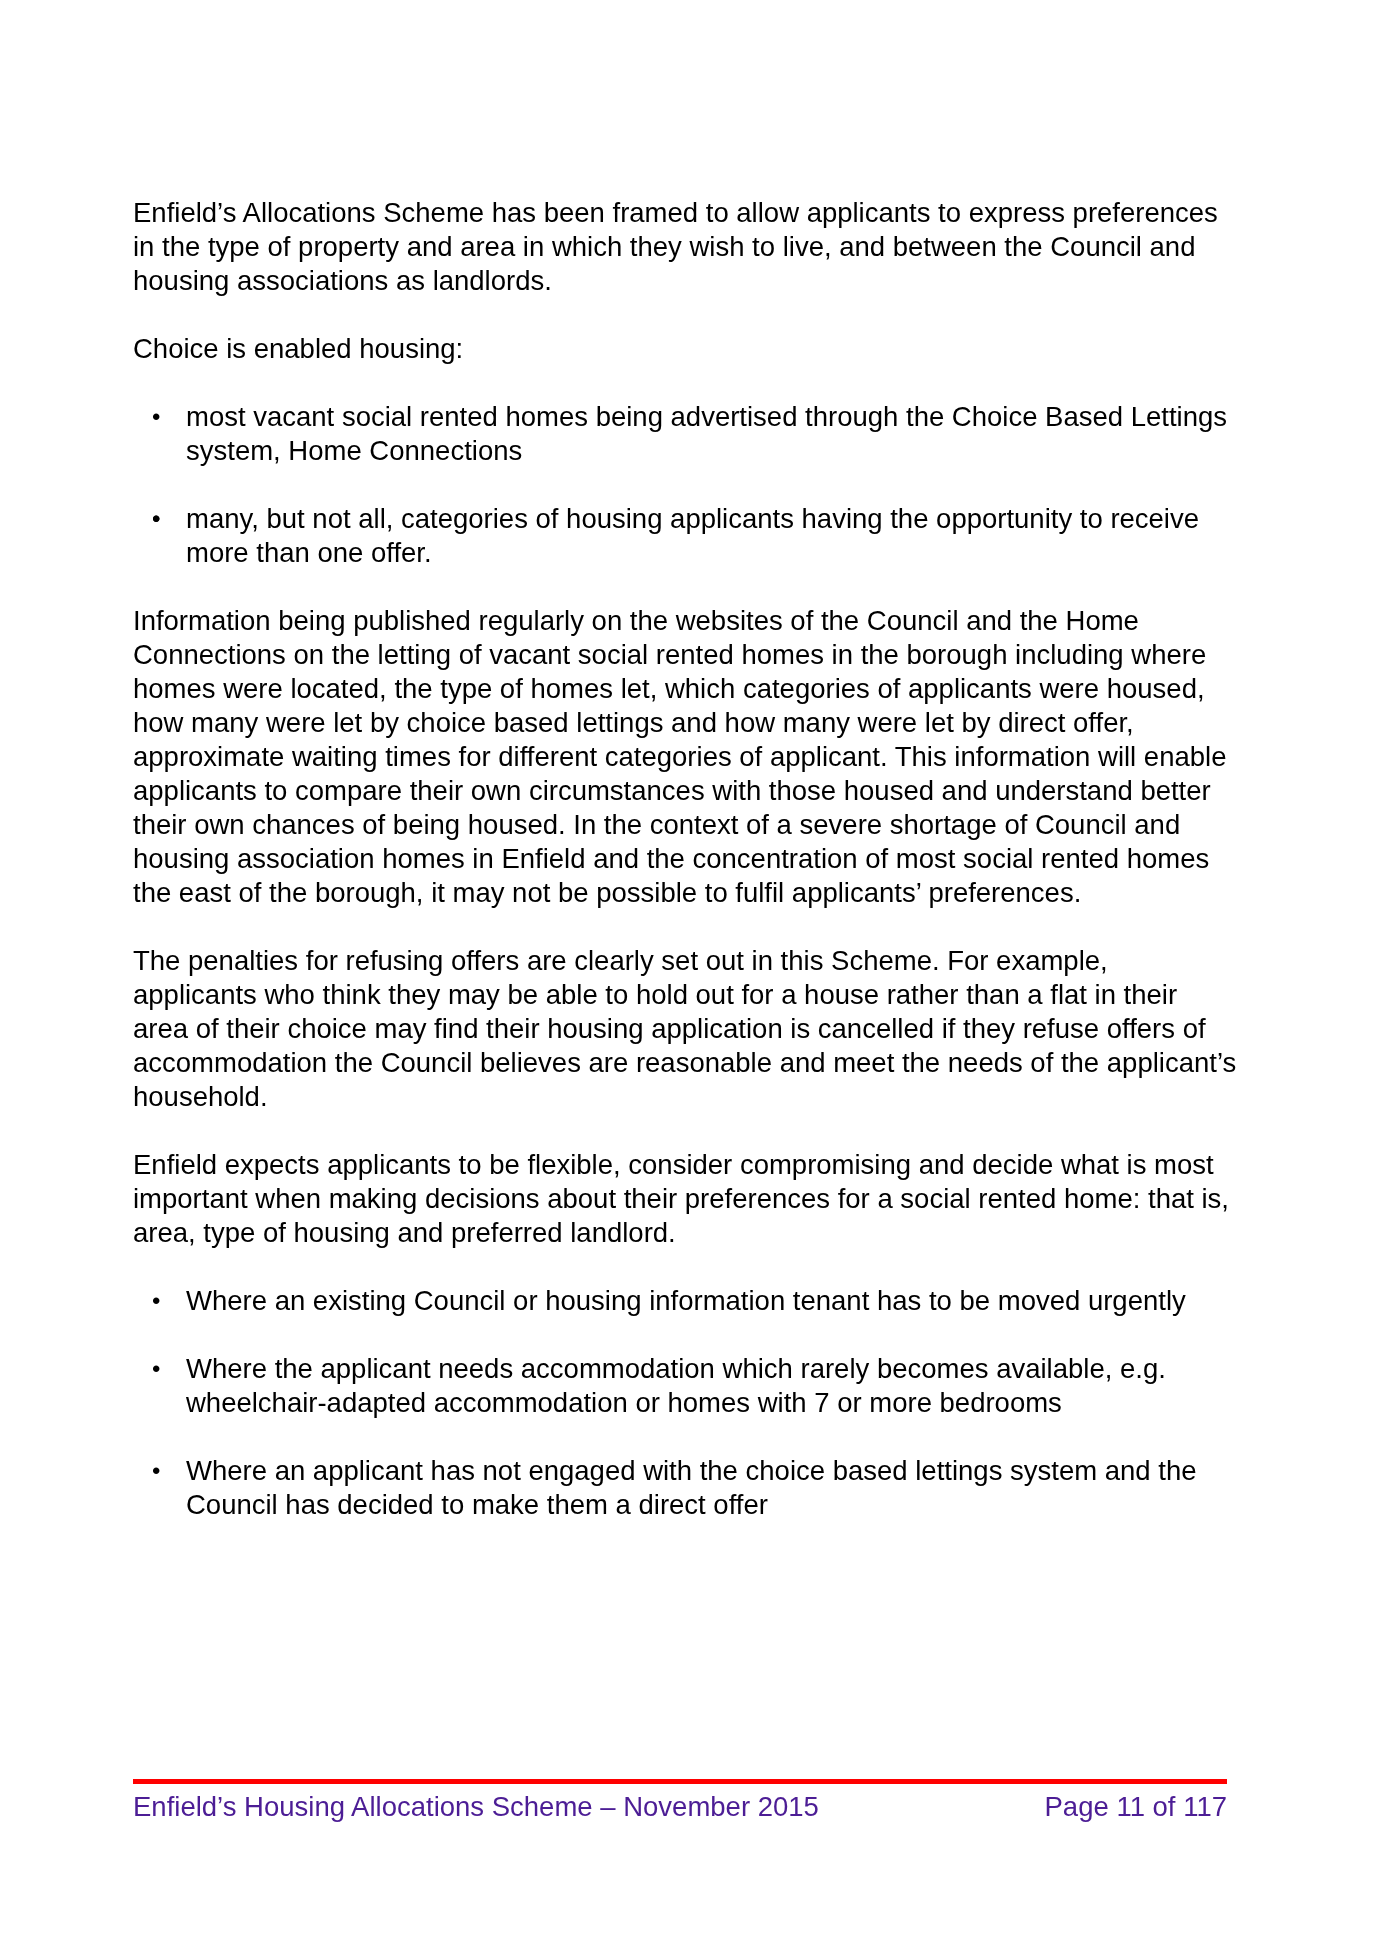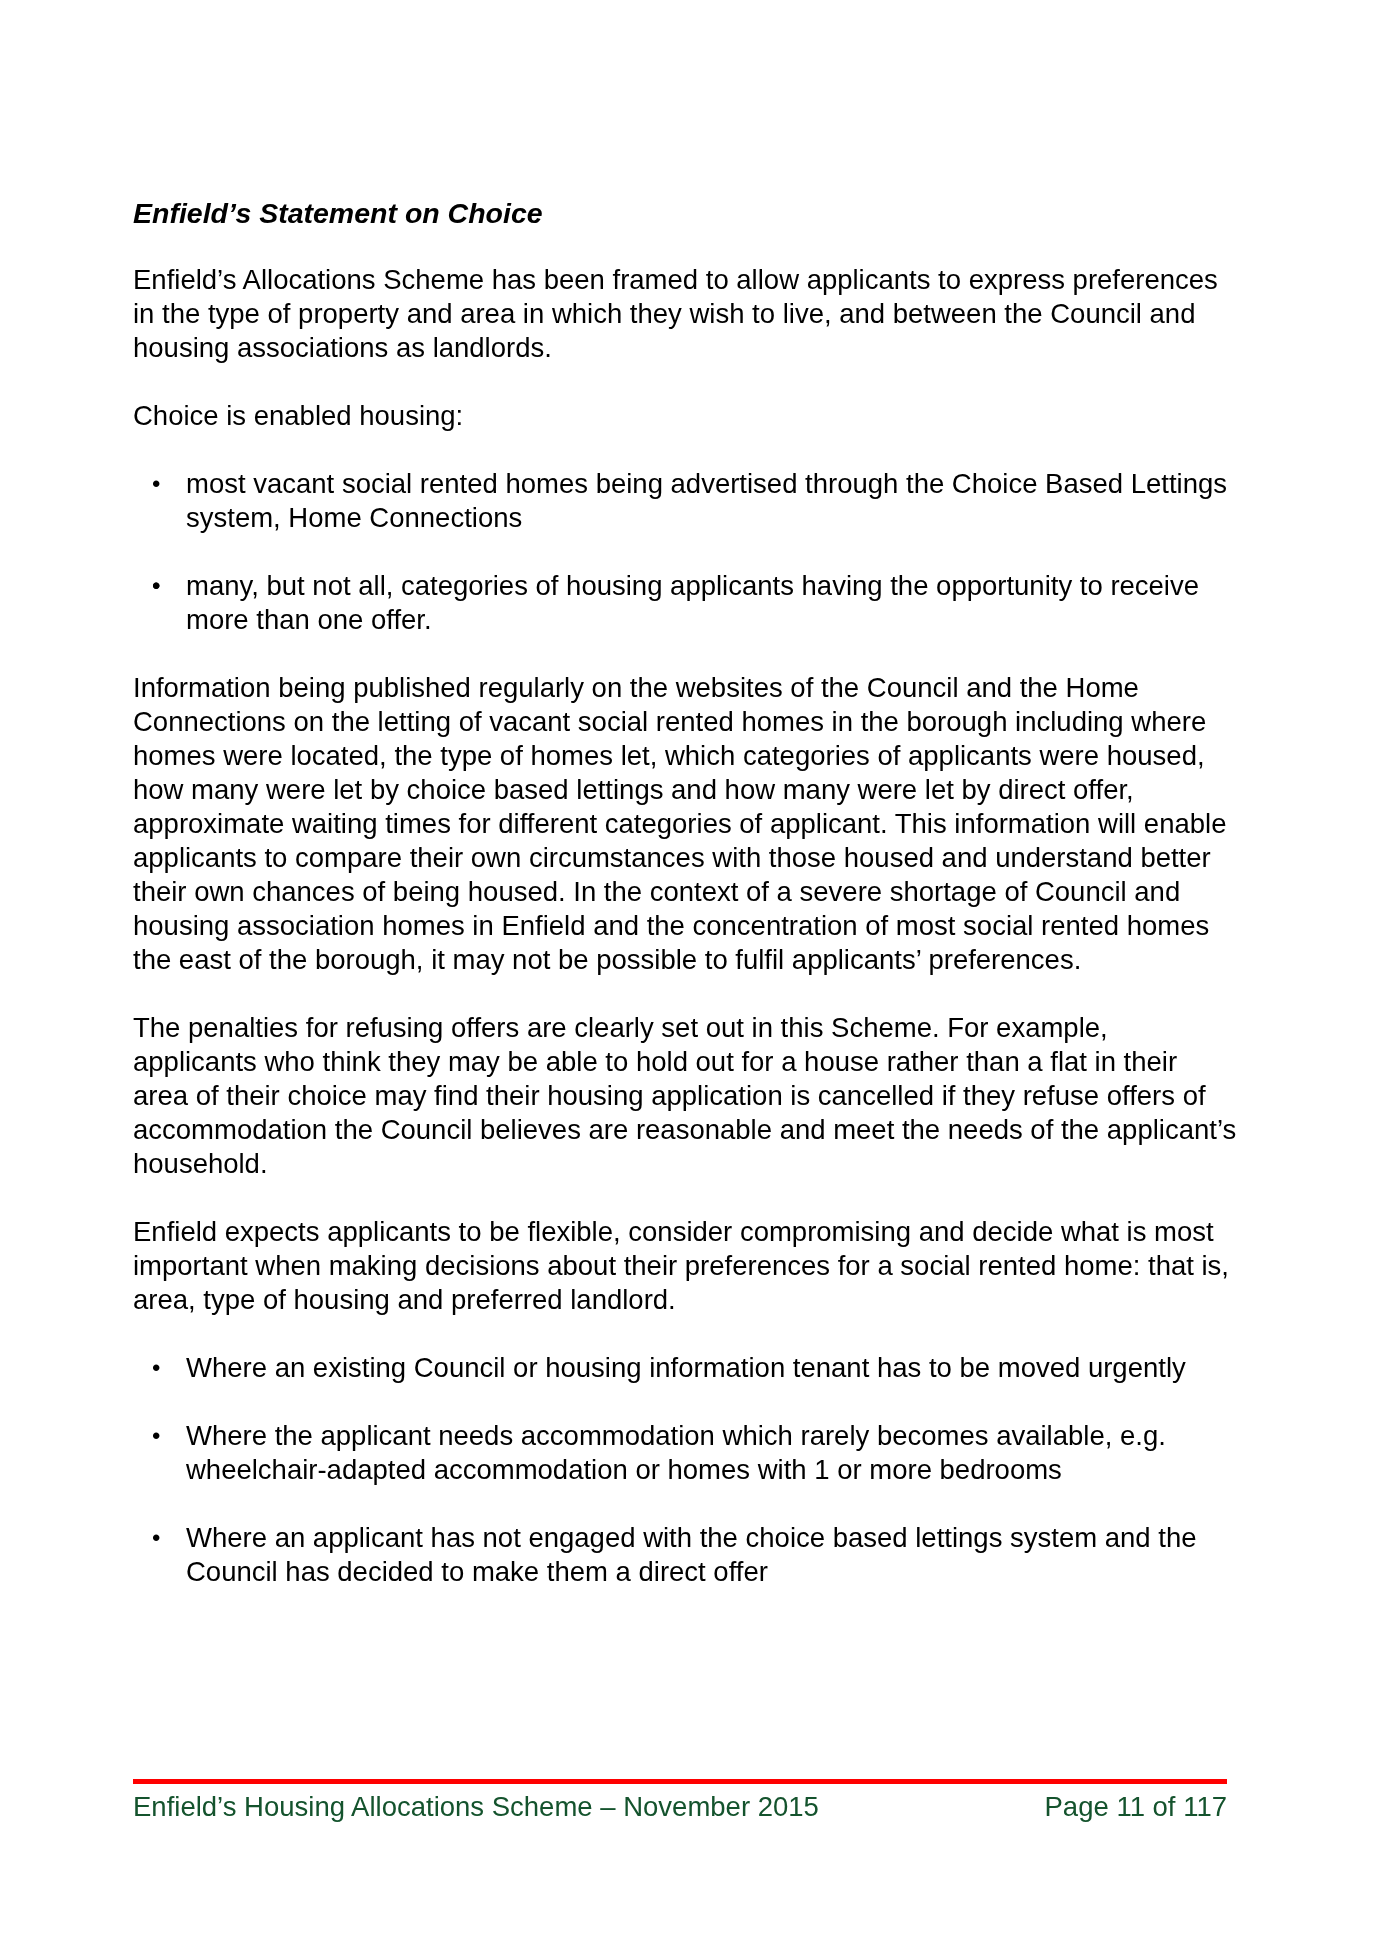--- a/index.html
+++ b/index.html
@@ -61,33 +61,32 @@
   }
   .footer-rule {
     height: 5px;
     background: #ff0000;
     margin: 0 0 7px 0;
   }
   .footer-row {
     display: flex;
     justify-content: space-between;
     align-items: baseline;
-    color: #14532d;
+    color: #4c1d95;
     font-size: 27.5px;
     line-height: 32px;
   }
 </style>
 </head>
 <body>
 
 <div class="page">
 
   <div class="content">
 
-    <h1 class="doc-title">Enfield’s Statement on Choice</h1>
 
     <p class="para">Enfield’s Allocations Scheme has been framed to allow applicants to express preferences in the type of property and area in which they wish to live, and between the Council and housing associations as landlords.</p>
 
     <p class="para">Choice is enabled housing:</p>
 
     <ul class="bullets">
       <li>
         <span class="bullet-dot">•</span>
         <span>most vacant social rented homes being advertised through the Choice Based Lettings system, Home Connections</span>
       </li>
@@ -107,21 +106,21 @@
     <p class="para">Enfield expects applicants to be flexible, consider compromising and decide what is most important when making decisions about their preferences for a social rented home:  that is, area, type of housing and preferred landlord.</p>
 
 
     <ul class="bullets">
       <li>
         <span class="bullet-dot">•</span>
         <span>Where an existing Council or housing information tenant has to be moved urgently</span>
       </li>
       <li>
         <span class="bullet-dot">•</span>
-        <span>Where the applicant needs accommodation which rarely becomes available, e.g. wheelchair-adapted accommodation or homes with 1 or more bedrooms</span>
+        <span>Where the applicant needs accommodation which rarely becomes available, e.g. wheelchair-adapted accommodation or homes with 7 or more bedrooms</span>
       </li>
       <li>
         <span class="bullet-dot">•</span>
         <span>Where an applicant has not engaged with the choice based lettings system and the Council has decided to make them a direct offer</span>
       </li>
     </ul>
 
   </div>
 
   <div class="footer">

